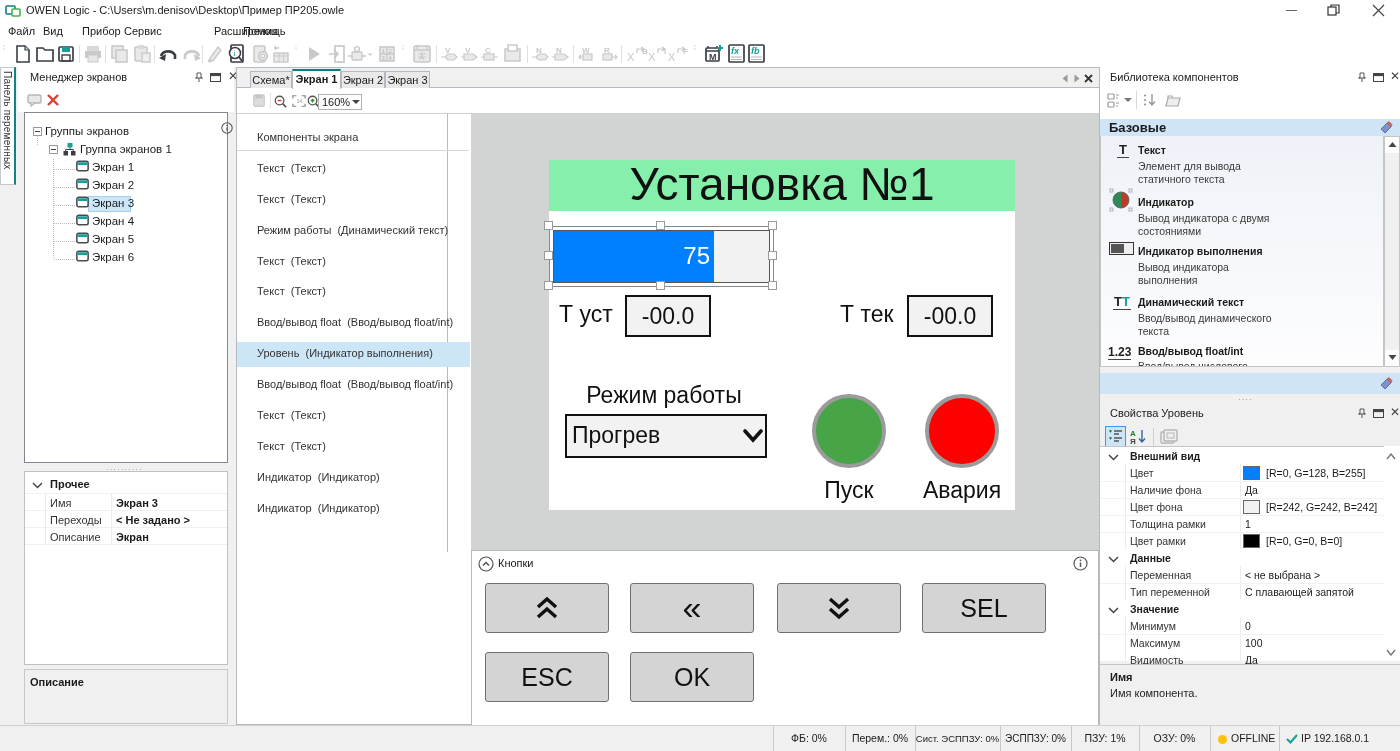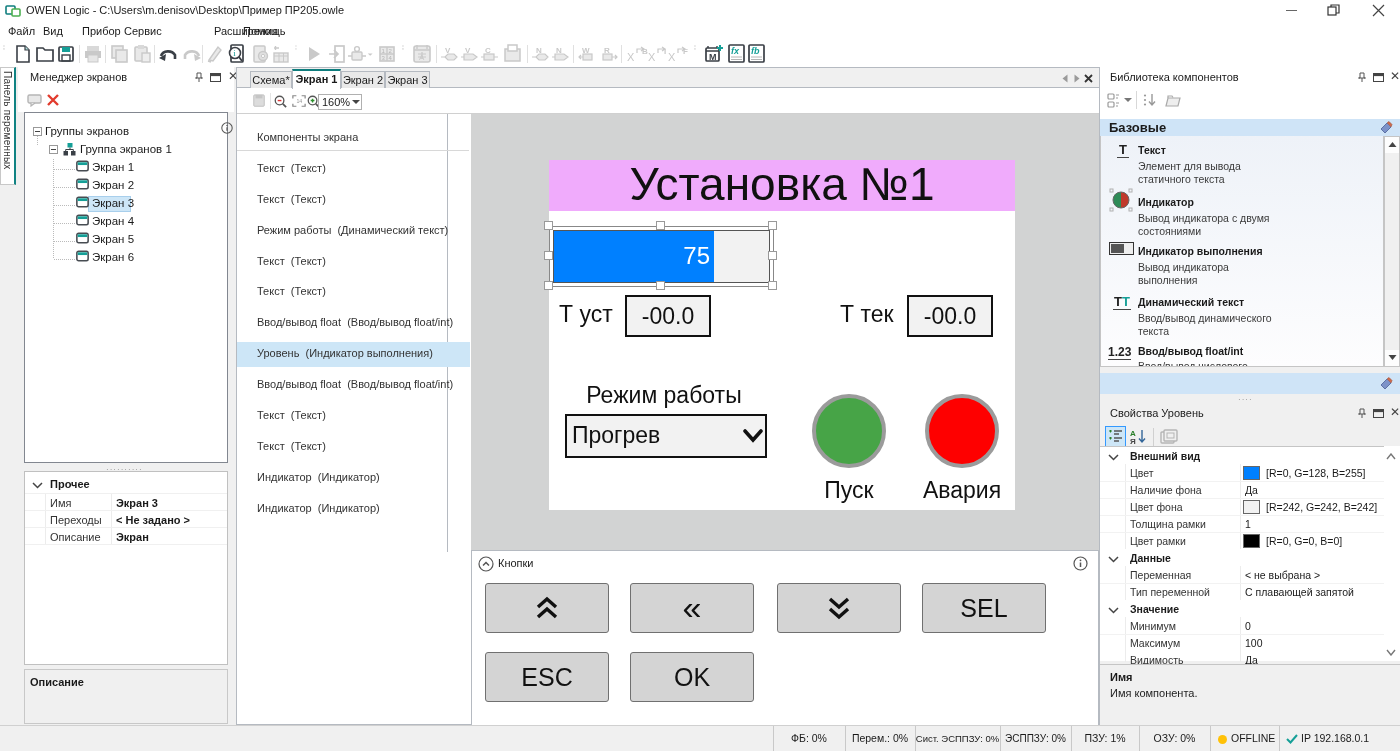--- a/index.html
+++ b/index.html
@@ -383,21 +383,21 @@
         <div class="abs" style="left:20px;top:264px;">Ввод/вывод float&nbsp; (Ввод/вывод float/int)</div>
         <div class="abs" style="left:20px;top:295px;">Текст&nbsp; (Текст)</div>
         <div class="abs" style="left:20px;top:326px;">Текст&nbsp; (Текст)</div>
         <div class="abs" style="left:20px;top:357px;">Индикатор&nbsp; (Индикатор)</div>
         <div class="abs" style="left:20px;top:388px;">Индикатор&nbsp; (Индикатор)</div>
       </div>
     </div>
     <div id="canvas" class="abs" style="left:234px;top:0;width:628px;height:438px;background:#d2d3d3;">
 
       <div class="abs" style="left:78px;top:46px;width:466px;height:350px;background:#fff;">
-        <div class="abs" style="left:0;top:0;width:466px;height:51px;background:#f0abfc;text-align:center;font-size:46px;color:#111;line-height:49px;font-weight:400;">Установка №1</div>
+        <div class="abs" style="left:0;top:0;width:466px;height:51px;background:#86efac;text-align:center;font-size:46px;color:#111;line-height:49px;font-weight:400;">Установка №1</div>
 
         <div class="abs" style="left:4px;top:70px;width:217px;height:53px;background:#f2f2f2;border:1px solid #555;">
           <div class="abs" style="left:0;top:0;width:160px;height:51px;background:#0080ff;color:#fff;font-size:24px;text-align:right;line-height:49px;padding-right:4px;">75</div>
         </div>
 
         <div class="abs" style="left:0;top:66px;width:225px;height:61px;border:1px solid #888;"></div>
         <div class="abs" style="left:-5px;top:61px;width:9px;height:9px;background:#fff;border:1px solid #999;"></div>
         <div class="abs" style="left:107px;top:61px;width:9px;height:9px;background:#fff;border:1px solid #999;"></div>
         <div class="abs" style="left:219px;top:61px;width:9px;height:9px;background:#fff;border:1px solid #999;"></div>
         <div class="abs" style="left:-5px;top:91px;width:9px;height:9px;background:#fff;border:1px solid #999;"></div>

